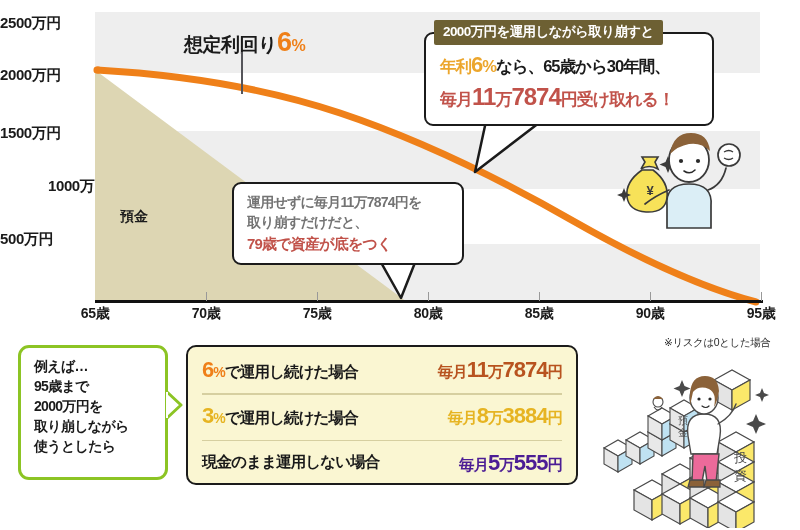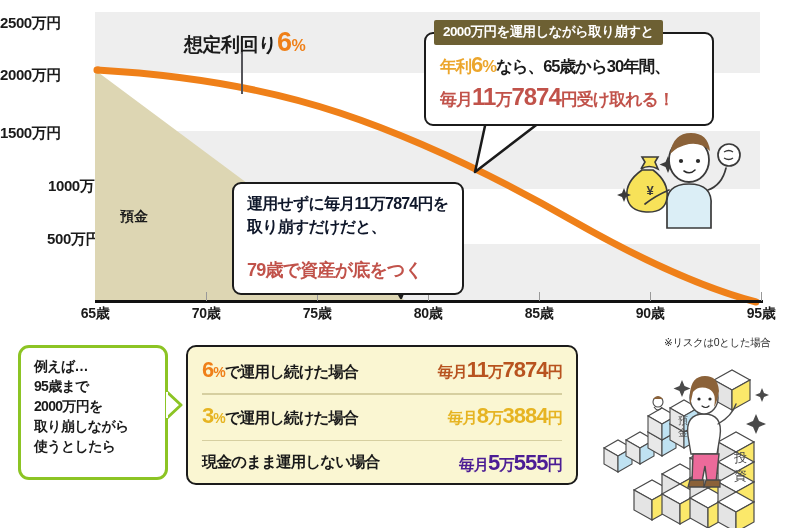--- a/index.html
+++ b/index.html
@@ -77,24 +77,24 @@
   .callout-l2 .num { font-size: 24px; }
   .tail-main { position: absolute; left: 470px; top: 110px; width: 130px; height: 70px; }
 
   
   .callout-sub {
     position: absolute; left: 232px; top: 182px; width: 232px;
     background: #fff; border: 2.5px solid #1b1b1b; border-radius: 9px;
     padding: 9px 10px 9px 13px;
   }
   .callout-sub div {
-    font-size: 16px; font-weight: 700; color: #0f172a;
+    font-size: 14px; font-weight: 700; color: #737373;
     letter-spacing: -0.8px; line-height: 1.42; white-space: nowrap;
   }
-  .callout-sub .accent { color: #c1524a; font-size: 18px; margin-top: 20px; }
+  .callout-sub .accent { color: #c1524a; font-size: 15px; }
   .tail-sub { position: absolute; left: 368px; top: 248px; width: 70px; height: 55px; }
 
   
   .footnote {
     position: absolute; left: 664px; top: 336px;
     font-size: 10.5px; color: #2a2a2a; white-space: nowrap; letter-spacing: -0.4px;
   }
 
   
   .green-box {
@@ -149,21 +149,21 @@
     </div>
     <div class="ylabel" style="left:0; top:66px;">
       <span>2000万円</span>
     </div>
     <div class="ylabel" style="left:0; top:124px;">
       <span>1500万円</span>
     </div>
     <div class="ylabel" style="left:0; top:177px;padding-left:48px;">
       <span>1000万円</span>
     </div>
-    <div class="ylabel" style="left:0; top:230px;padding-left:47px;">
+    <div class="ylabel" style="left:0; top:230px;">
       <span>500万円</span>
     </div>
 
     <div class="plot">
 
       <div class="band" style="top:0px;   height:61px;"></div>
       <div class="band" style="top:119px; height:58px;"></div>
       <div class="band" style="top:232px; height:58px;"></div>
 
       <svg class="plot-svg" viewBox="0 0 665 290" preserveAspectRatio="none">

